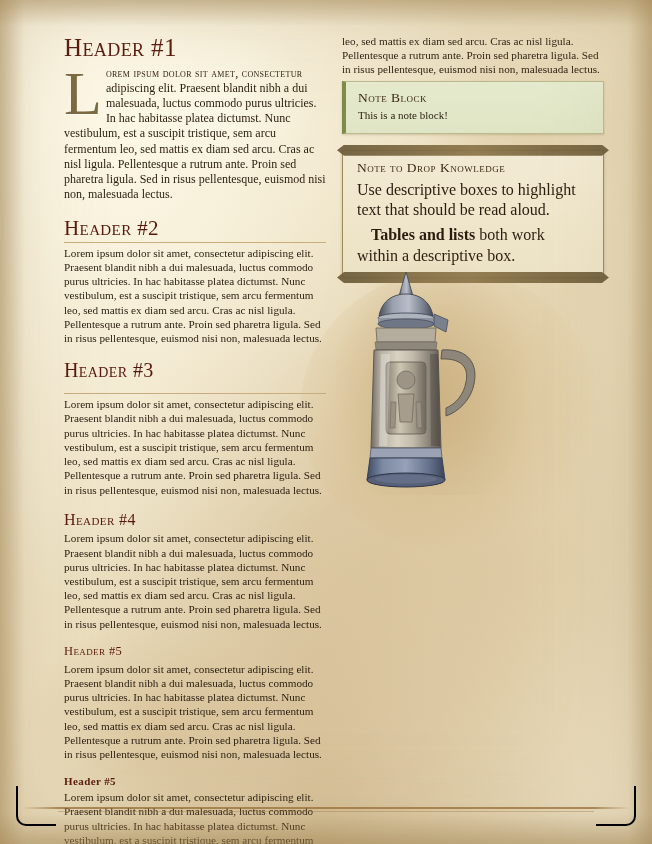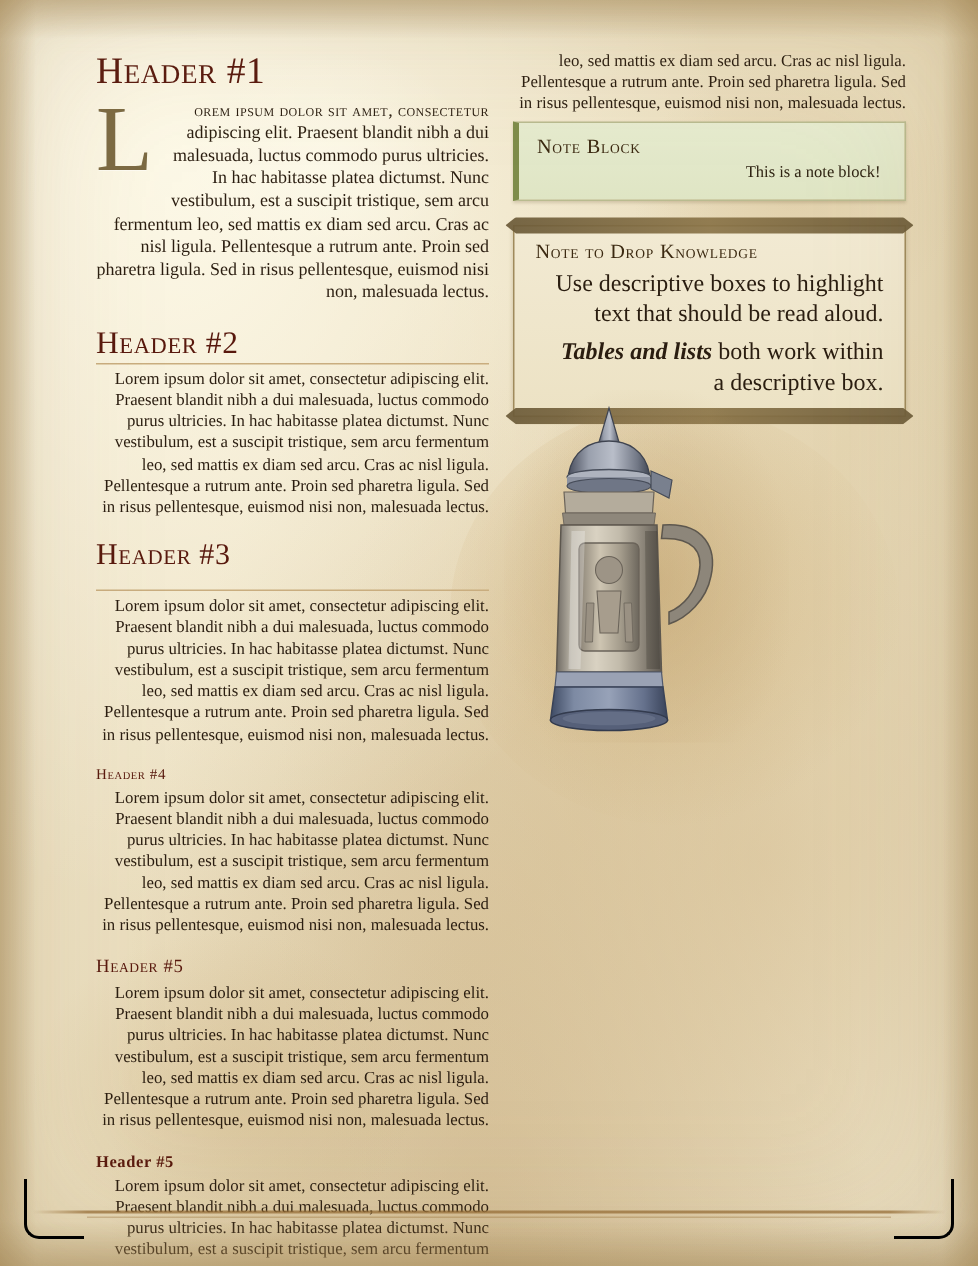--- a/index.html
+++ b/index.html
@@ -104,30 +104,30 @@
     font-weight: normal;
     margin: 0;
     font-variant: small-caps;
     letter-spacing: 0.4px;
   }
   .h1 { font-size: 25px; line-height: 1.1; margin-bottom: 4px; }
   .h2 { font-size: 21px; line-height: 1.1; margin: 14px 0 3px 0;
         border-bottom: 1.5px solid #c9ad7f; padding-bottom: 2px; }
   .h3 { font-size: 20px; line-height: 1.1; margin: 14px 0 3px 0;
         border-bottom: 1px solid #c9ad7f; padding-bottom: 12px; }
-  .h4 { font-size: 10px; line-height: 1.1; margin: 14px 0 3px 0; }
+  .h4 { font-size: 16px; line-height: 1.1; margin: 14px 0 3px 0; }
   .h5 { font-size: 12.5px; line-height: 1.1; margin: 14px 0 3px 0; }
   .h6 { font-size: 11px; line-height: 1.1; margin: 14px 0 3px 0; font-weight: bold; font-variant: normal; }
 
   p {
     margin: 0 0 6px 0;
     font-size: 11.2px;
     line-height: 1.27;
     color: #2a1d10;
-    text-align: right;
+    text-align: left;
   }
   .body-text p:last-child { margin-bottom: 0; }
 
   
   .dropcap-para {
     position: relative;
     min-height: 74px;
   }
   .dropcap {
     float: left;
@@ -183,21 +183,21 @@
   .desc-box::after  { bottom: -6px; }
   .desc-box .db-title {
     font-variant: small-caps;
     font-size: 13.5px;
     color: #3c2a12;
     letter-spacing: 0.5px;
     margin: 0 0 4px 0;
   }
   .desc-box p { font-size: 16px; margin: 0 0 5px 0; }
   .desc-box p.indent { text-indent: 14px; margin-bottom: 0; }
-  .desc-box b { font-weight: bold; font-style: italic; }
+  .desc-box b { font-weight: bold; }
 
   
   .stein-wrap {
     position: absolute;
     left: 290px;
     top: 260px;
     width: 262px;
     height: 240px;
   }
   .stein-shadow {

